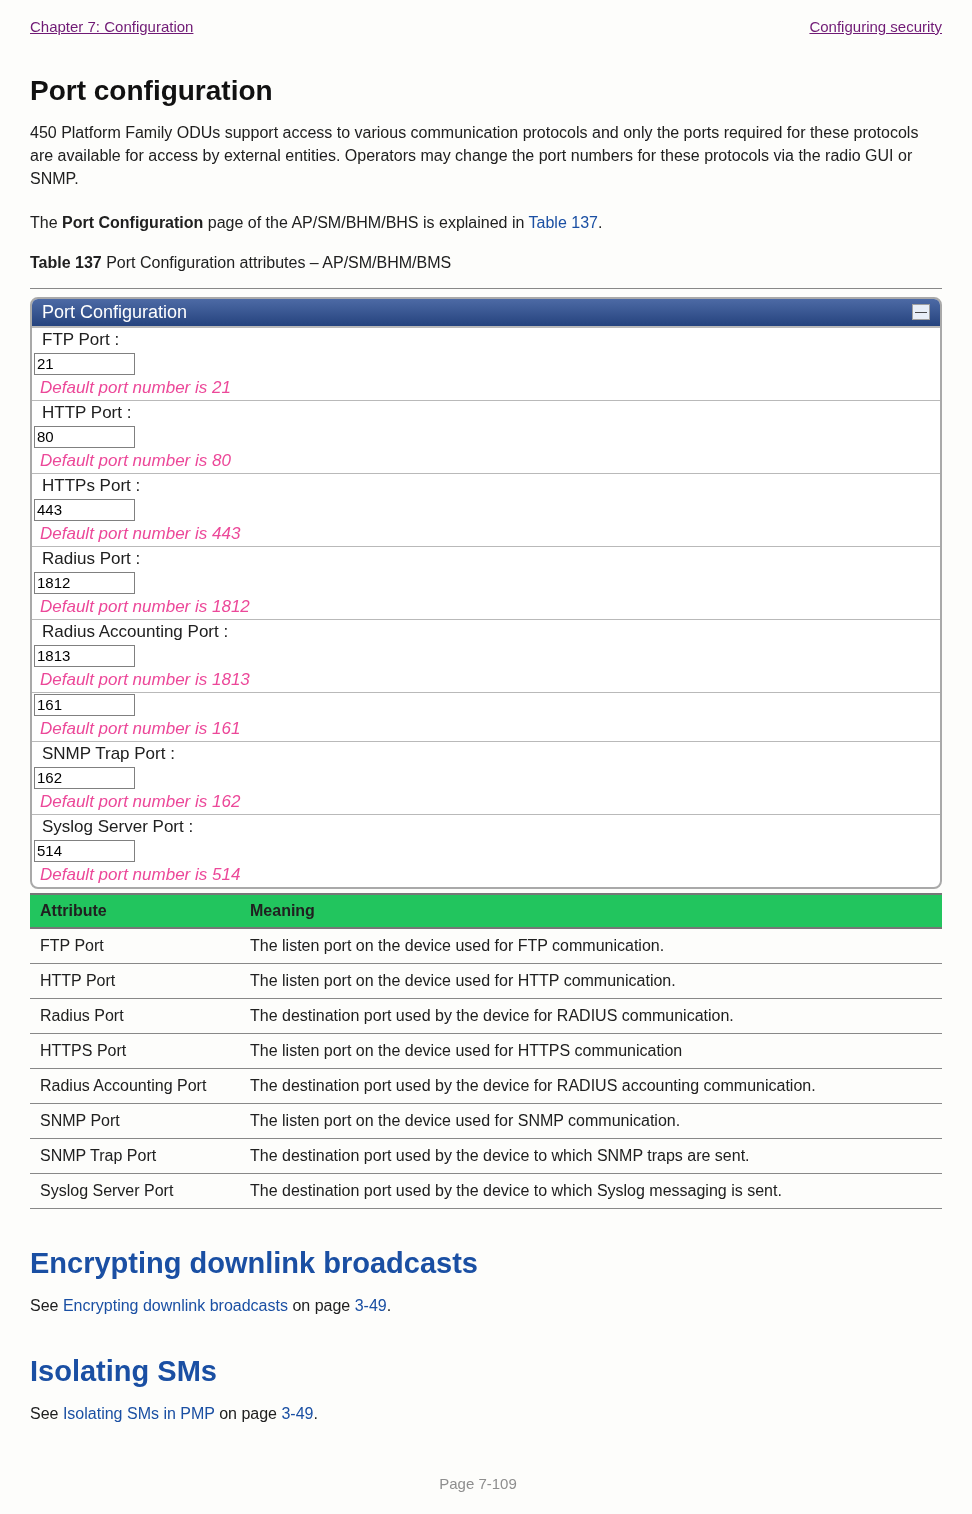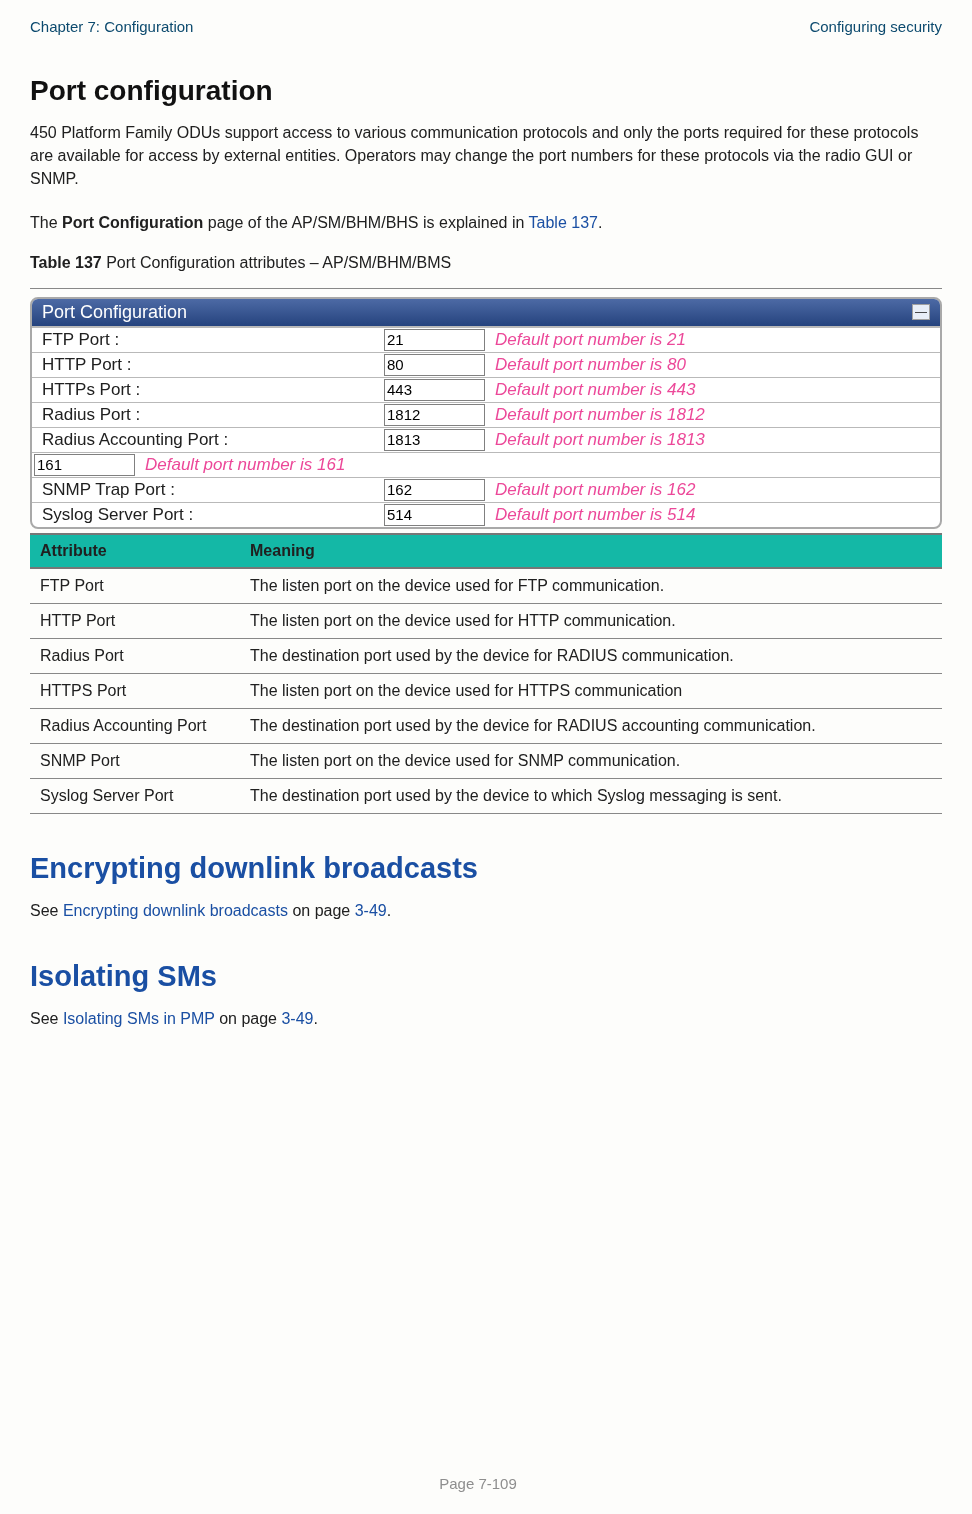--- a/index.html
+++ b/index.html
@@ -8,23 +8,24 @@
       background: #fdfdfb;
       color: #202020;
       width: 972px;
       height: 1514px;
       padding: 18px 30px 0 30px;
       position: relative;
     }
     .header-row {
       display: flex;
       justify-content: space-between;
-      color: #0c4a6e;
+      color: #701a75;
       font-size: 15px;
       margin-bottom: 40px;
+      text-decoration: underline;
     }
     h1.port-config {
       font-size: 28px;
       font-weight: bold;
       color: #111;
       margin-bottom: 14px;
     }
     p.body-text {
       font-size: 16px;
       line-height: 1.45;
@@ -63,20 +64,21 @@
       width: 18px; height: 16px;
       background: #e8eef7;
       border: 1px solid #a0a0a0;
       display: flex; align-items: center; justify-content: center;
       font-size: 12px; color: #333;
     }
     .panel-row {
       display: flex;
       border-top: 1px solid #b9b9b9;
       font-size: 17px;
+      flex-direction: column;
     }
     .panel-row:first-of-type { border-top: none; }
     .panel-label {
       width: 350px;
       padding: 2px 10px;
     }
     .panel-input-cell {
       width: 105px;
       padding: 1px 2px;
     }
@@ -94,21 +96,21 @@
       color: #ec4899;
     }
     
     .attr-table {
       width: 100%;
       border-collapse: collapse;
       font-size: 16px;
     }
     .attr-table th {
       text-align: left;
-      background: #14b8a6;
+      background: #22c55e;
       border-top: 2px solid #777;
       border-bottom: 2px solid #777;
       padding: 7px 10px;
       font-weight: bold;
     }
     .attr-table td {
       border-bottom: 1px solid #888;
       padding: 8px 10px;
       vertical-align: top;
     }
@@ -222,20 +224,24 @@
       </tr>
     <tr>
         <td>Radius Accounting Port</td>
         <td>The destination port used by the device for RADIUS accounting communication.</td>
       </tr>
     <tr>
         <td>SNMP Port</td>
         <td>The listen port on the device used for SNMP communication.</td>
       </tr>
     <tr>
+        <td>SNMP Trap Port</td>
+        <td>The destination port used by the device to which SNMP traps are sent.</td>
+      </tr>
+    <tr>
         <td>Syslog Server Port</td>
         <td>The destination port used by the device to which Syslog messaging is sent.</td>
       </tr>
   </tbody>
 </table>
 
 <h2 class="section-h2">Encrypting downlink broadcasts</h2>
 <p class="body-text">
   <span>See </span><span class="link">Encrypting downlink broadcasts</span><span> on page </span><span class="link">3-49</span><span>.</span>
 </p>

